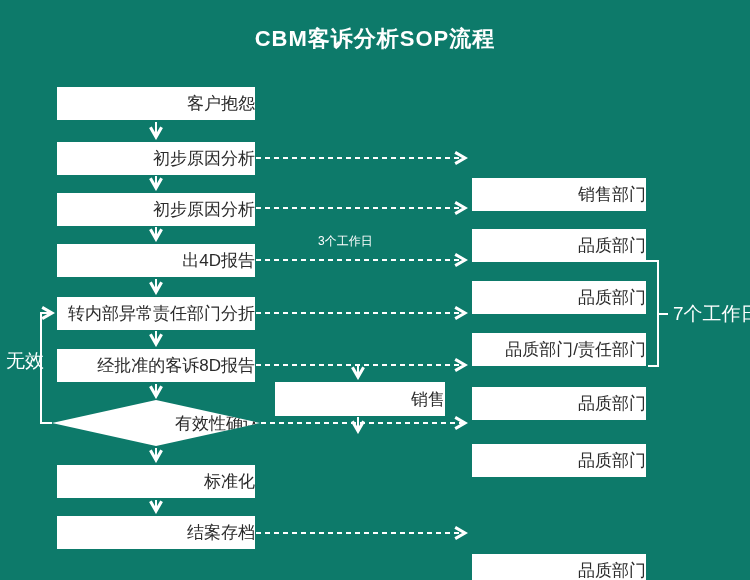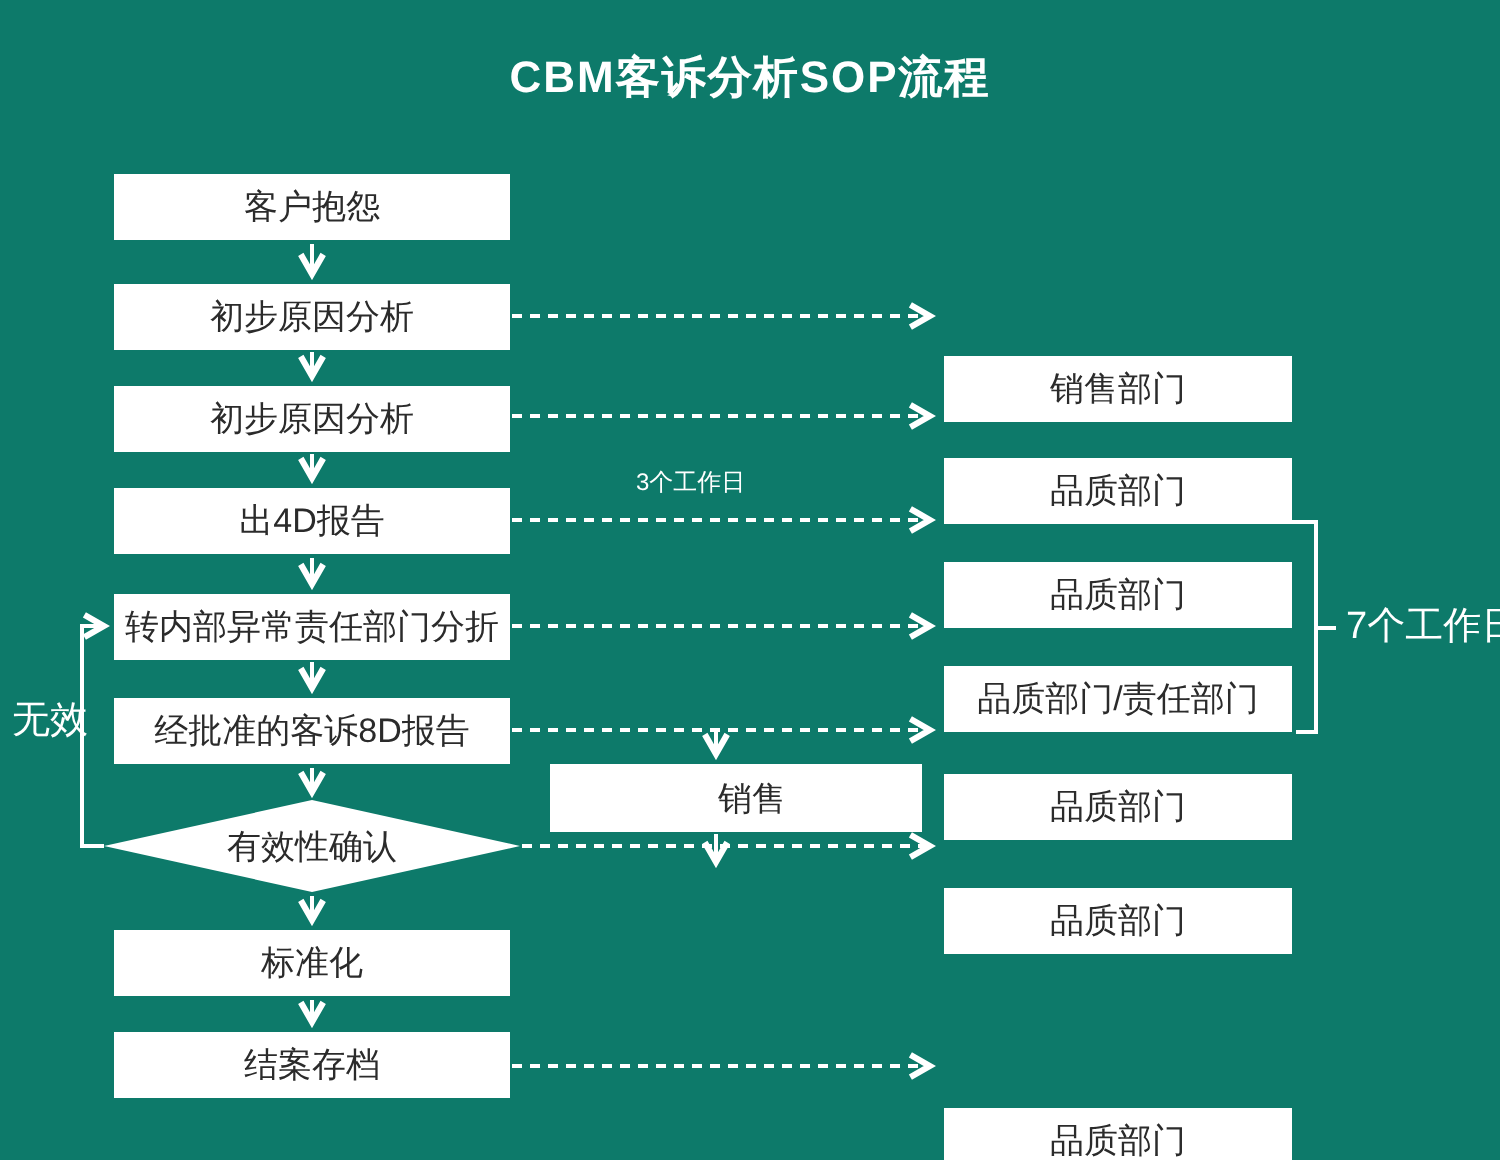--- a/index.html
+++ b/index.html
@@ -13,25 +13,25 @@
   .stage { position: absolute; inset: 0; width: 750px; height: 580px; }
   .title {
     position: absolute; top: 24px; left: 0; width: 750px;
     text-align: center; color: #ffffff;
     font-size: 22px; font-weight: 700; letter-spacing: 1px;
   }
   .box {
     position: absolute;
     background: #ffffff; color: #2b2b2b;
     font-size: 17px; line-height: 1;
-    display: flex; align-items: center; justify-content: center;
+    display: flex; align-items: center; justify-content: flex-end;
     white-space: nowrap;
   }
   .lcol  { left: 57px;  width: 198px; height: 33px; }
-  .mcol  { left: 275px; width: 170px; height: 34px; padding-left: 16px; }
+  .mcol  { left: 275px; width: 170px; height: 34px; }
   .rcol  { left: 472px; width: 174px; height: 33px; margin-top: 37px; }
   .diamond {
     left: 52px; top: 400px; width: 208px; height: 46px;
     clip-path: polygon(50% 0%, 100% 50%, 50% 100%, 0% 50%);
   }
   .note {
     position: absolute; color: #ffffff; font-size: 19px; line-height: 1;
     white-space: nowrap;
   }
   svg.connectors { position: absolute; inset: 0; pointer-events: none; }

